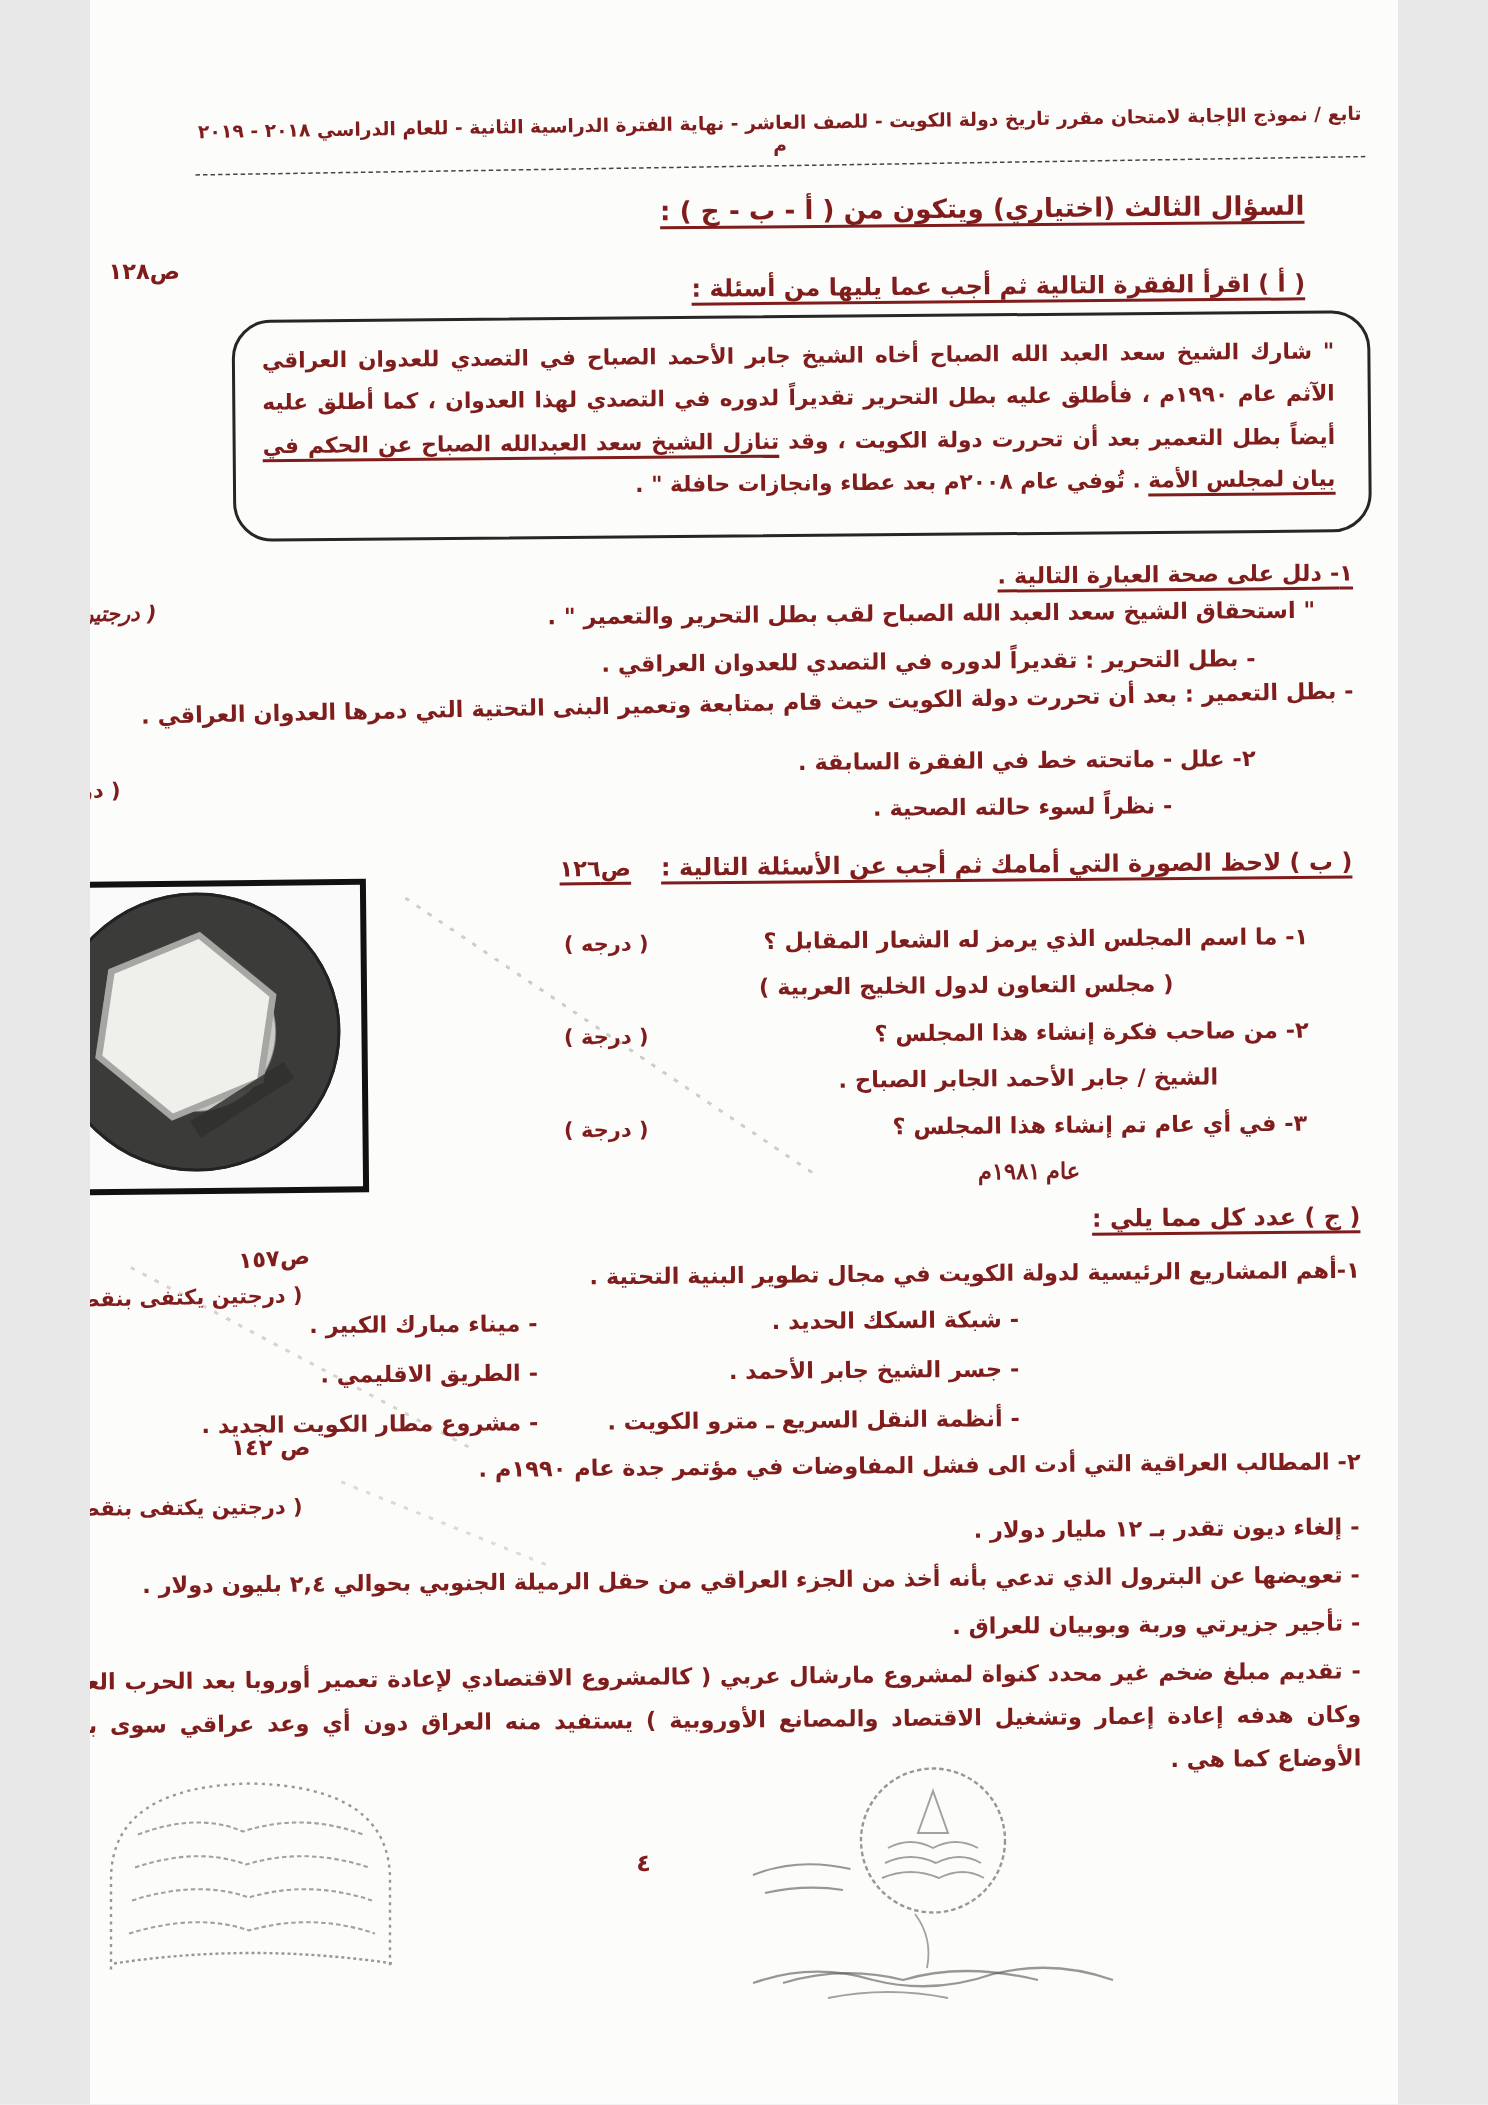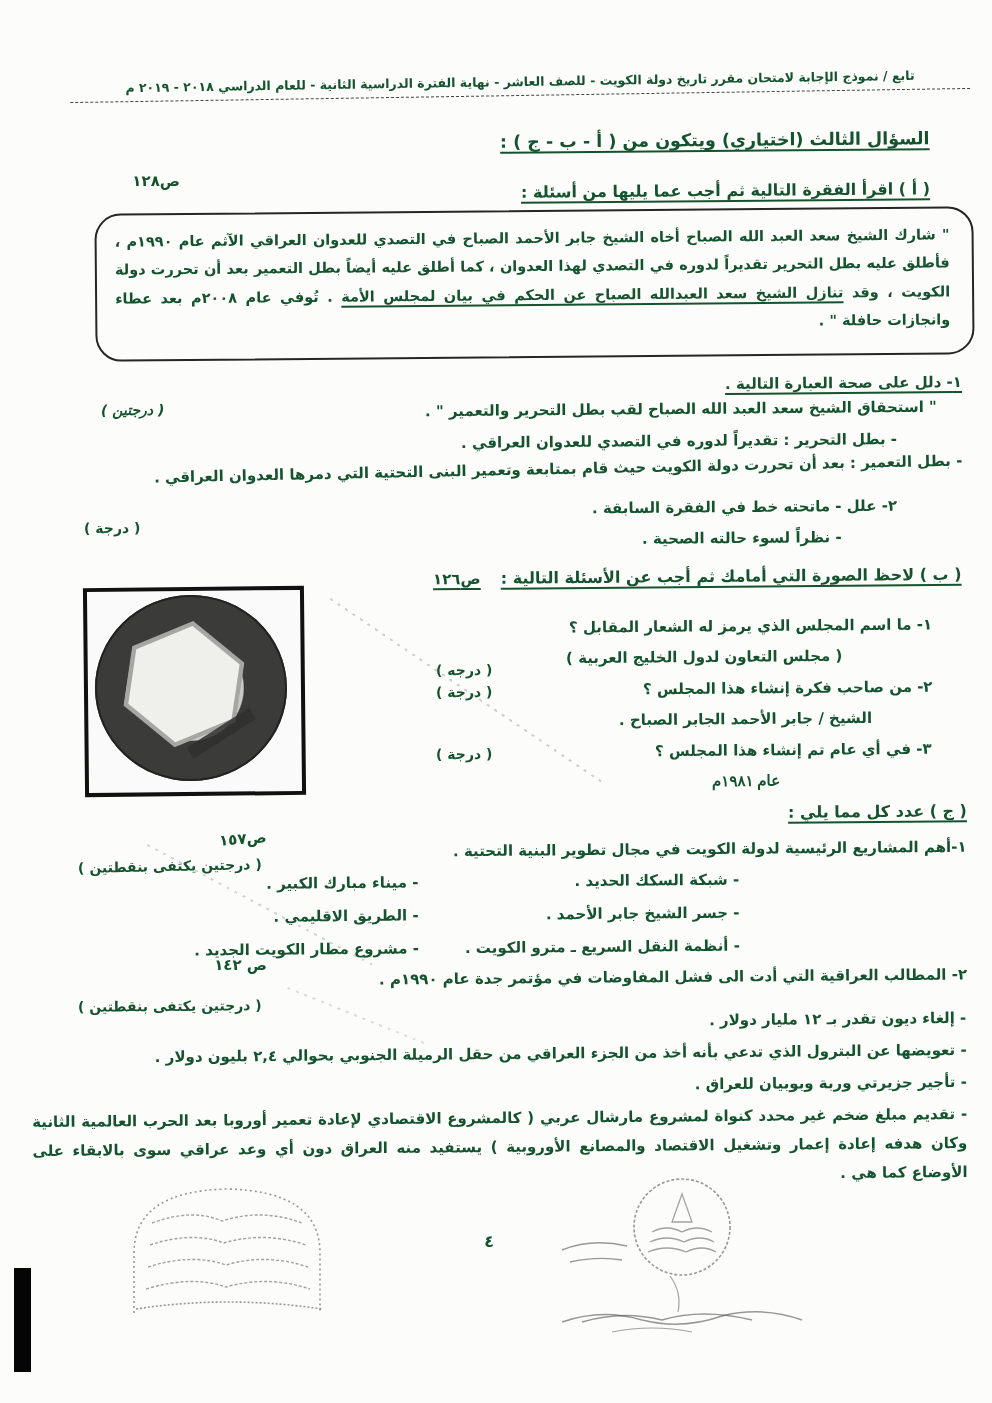--- a/index.html
+++ b/index.html
@@ -1,19 +1,19 @@
 <!DOCTYPE html>
 <html lang="ar" dir="rtl"><head>
 <meta charset="utf-8">
 <style>
   html,body{margin:0;padding:0;background:#e8e8e8;}
   .page{
-    position:relative;width:992px;height:1403px;margin:0 auto;
+    position:relative;width:872px;height:1403px;margin:0 auto;
     background:#fcfcfa;overflow:hidden;
-    font-family:"DejaVu Sans",sans-serif;color:#14532d;
+    font-family:"DejaVu Sans",sans-serif;color:#7f1d1d;
     font-weight:700;
   }
   .abs{position:absolute;}
   .u{text-decoration:underline;text-decoration-thickness:1.5px;text-underline-offset:4px;}
   .sz12{font-size:12.5px;} .sz14{font-size:14px;} .sz15{font-size:15px;}
   .sz16{font-size:16px;} .sz17{font-size:17.5px;}
   .tilt1{transform:rotate(-0.9deg);} .tilt2{transform:rotate(-0.5deg);} .tilt3{transform:rotate(-1.2deg);}
   
   .header{top:74px;right:22px;left:70px;text-align:center;
     border-bottom:1px dashed #444;padding-bottom:6px;letter-spacing:0.2px;}
@@ -90,21 +90,21 @@
   </div>
 
   <div class="abs emblem-frame">
     <div class="emblem-ring"></div>
     <div class="hex"></div>
     <div class="hex-inner"></div>
     <div class="hex-slash"></div>
   </div>
 
   <div class="abs sz15 tilt2 nw" style="top:617px;right:60px;">١- ما اسم المجلس الذي يرمز له الشعار المقابل ؟</div>
-  <div class="abs sz14 marks tilt2" style="top:622px;right:500px;margin-top:40px;">( درجه )</div>
+  <div class="abs sz14 marks tilt2" style="top:622px;right:500px;">( درجه )</div>
   <div class="abs sz15 tilt2 nw" style="top:648px;right:150px;">( مجلس التعاون لدول الخليج العربية )</div>
 
   <div class="abs sz15 tilt2 nw" style="top:679px;right:60px;">٢- من صاحب فكرة إنشاء هذا المجلس ؟</div>
   <div class="abs sz14 marks tilt2" style="top:684px;right:500px;">( درجة )</div>
   <div class="abs sz15 tilt2 nw" style="top:710px;right:120px;">الشيخ / جابر الأحمد الجابر الصباح .</div>
 
   <div class="abs sz15 tilt2 nw" style="top:741px;right:60px;">٣- في أي عام تم إنشاء هذا المجلس ؟</div>
   <div class="abs sz14 marks tilt2" style="top:746px;right:500px;">( درجة )</div>
   <div class="abs sz15 tilt2 nw" style="top:772px;right:212px;font-family:Liberation Serif, serif;">عام ١٩٨١م</div>
 

